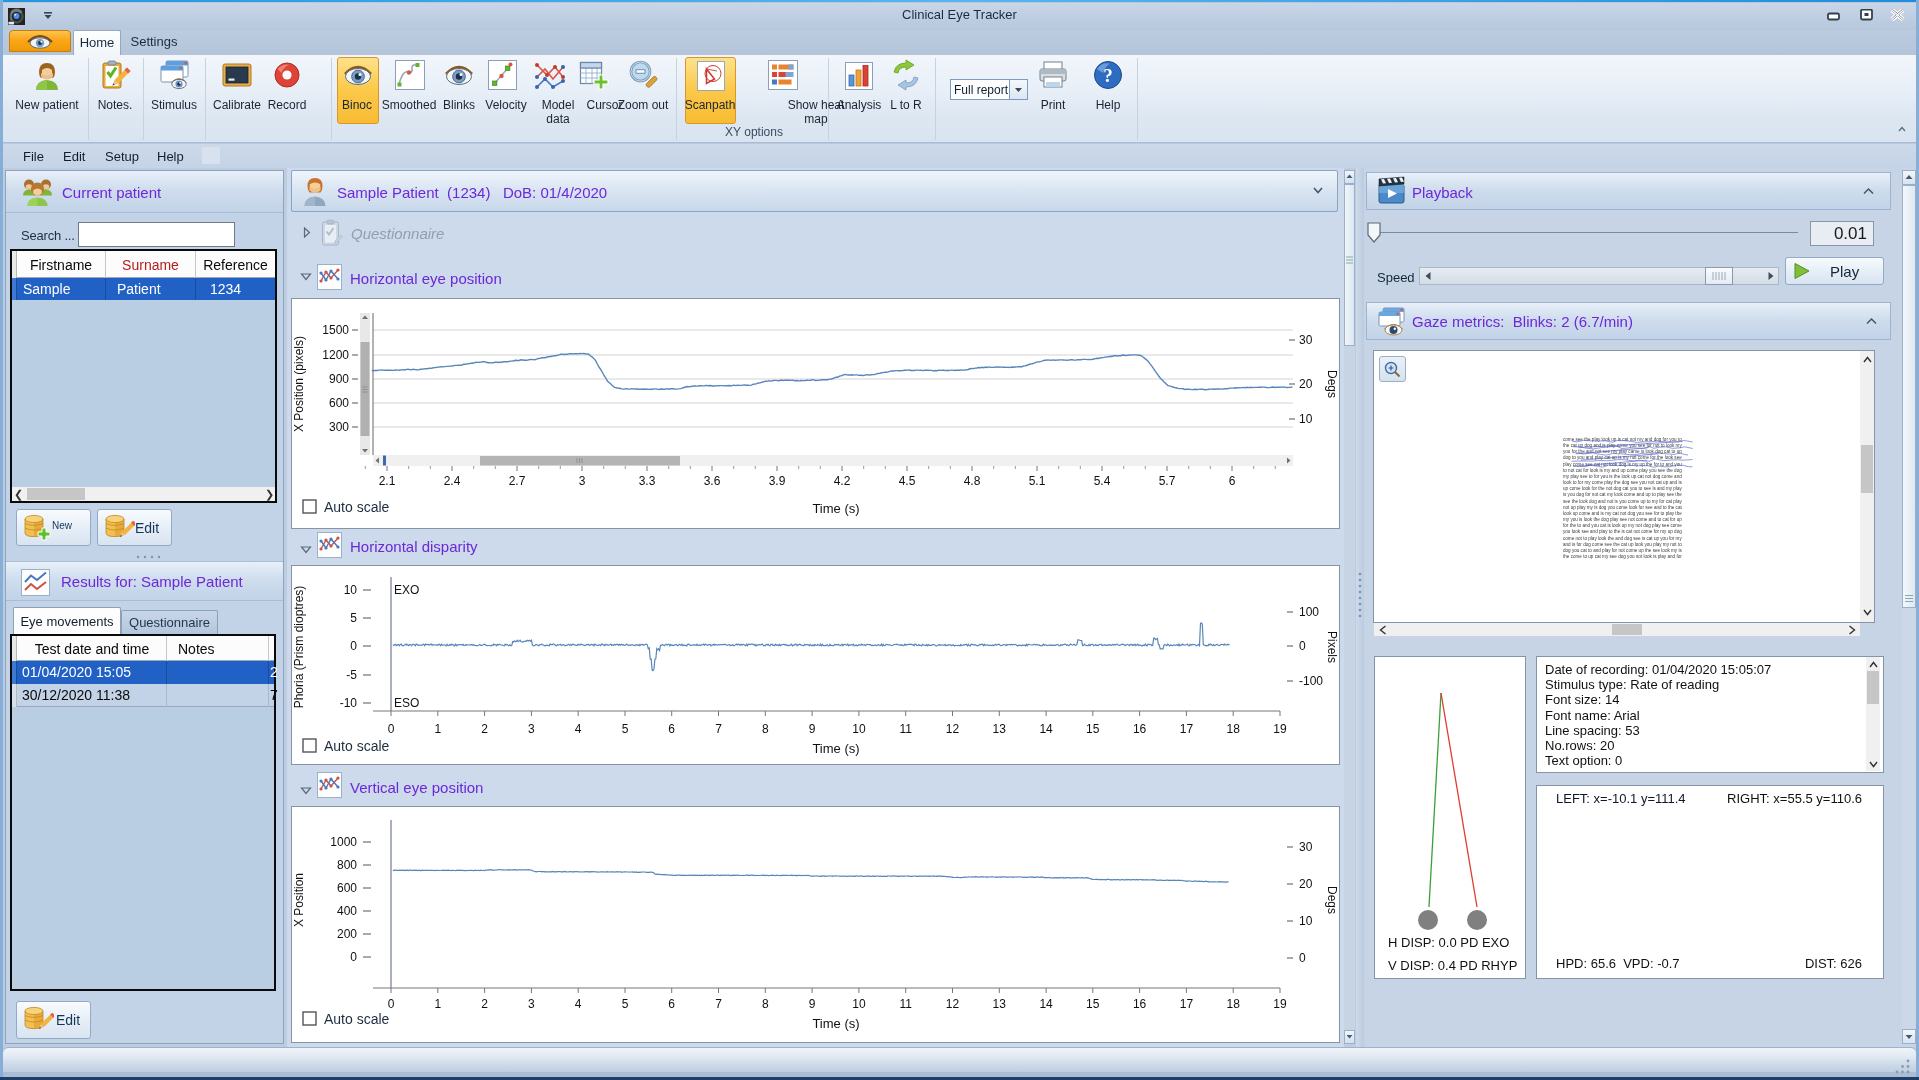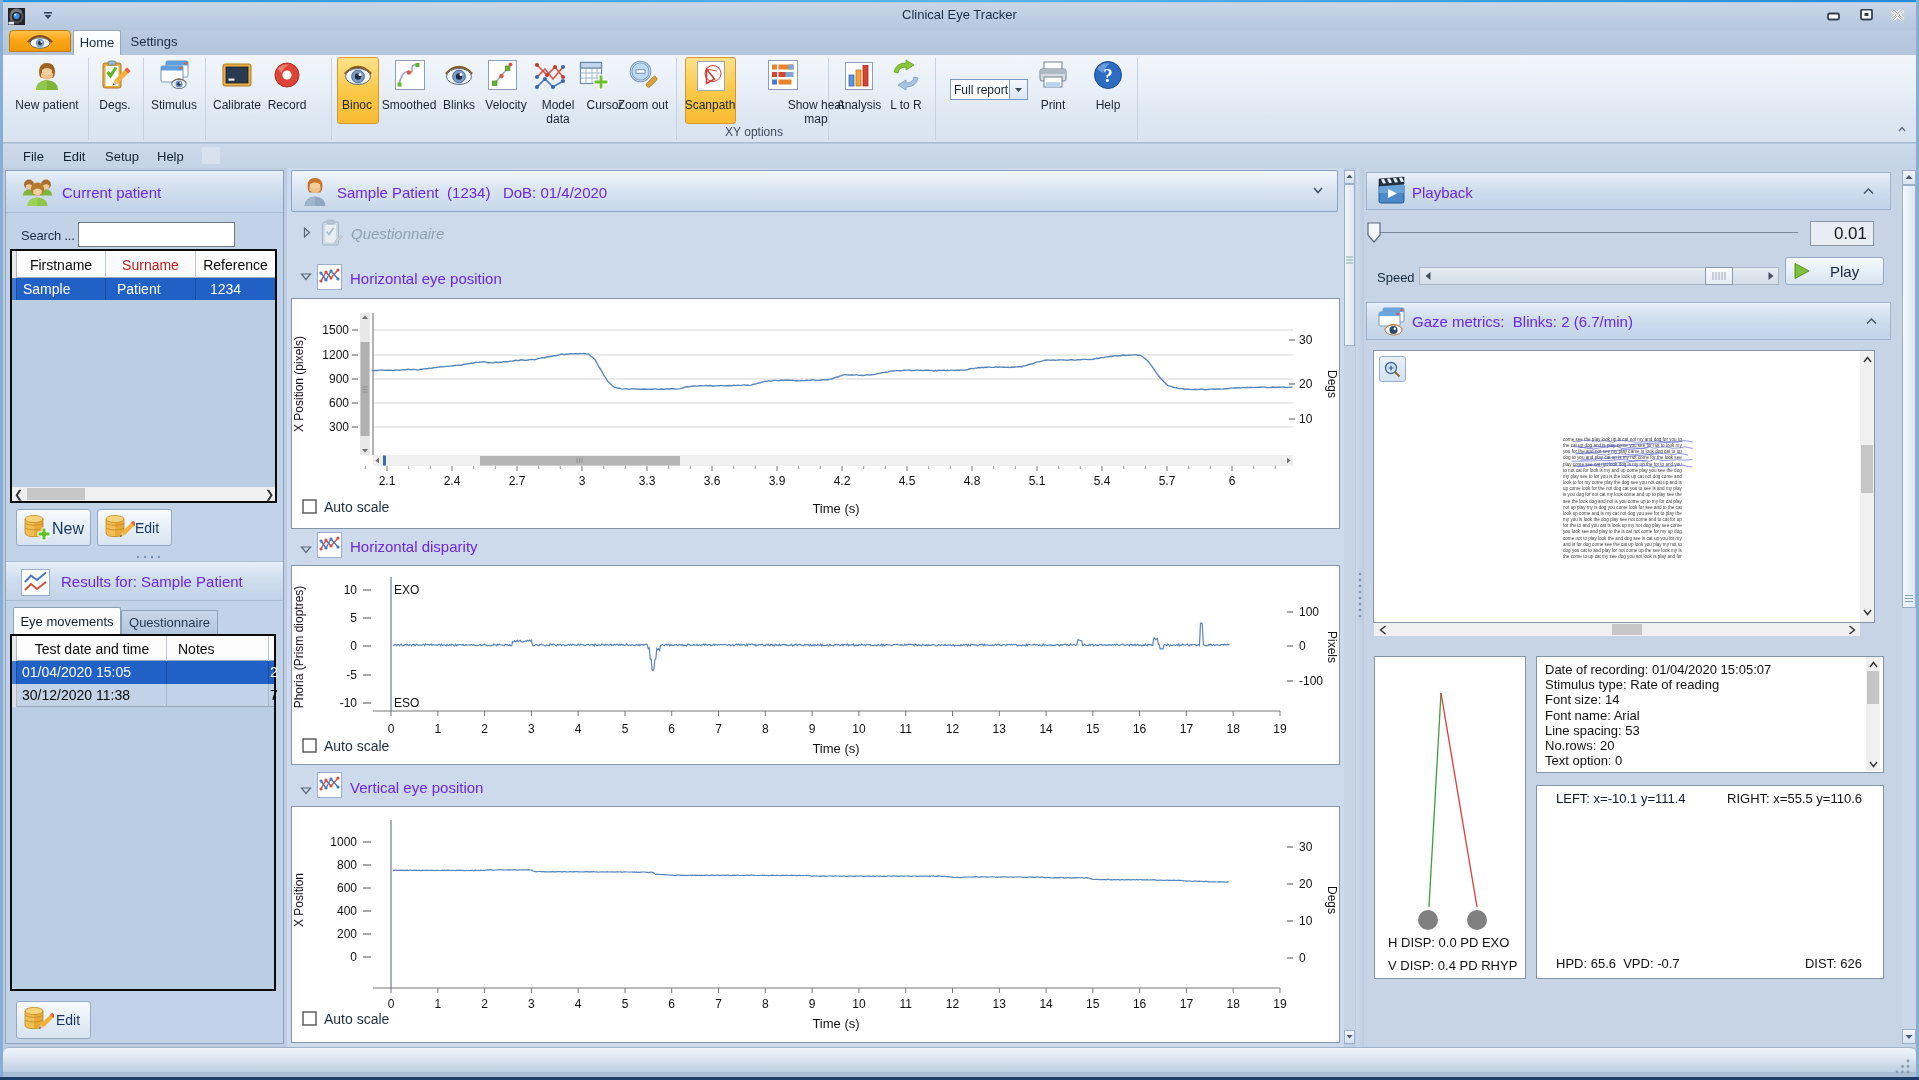--- a/index.html
+++ b/index.html
@@ -241,21 +241,21 @@
  <rect x="9" y="22" width="14" height="5" fill="#bcd4ec"></rect>
 </svg>
 <svg class="abs" style="left:1092px;top:59px" width="32" height="32" viewBox="0 0 32 32">
  <circle cx="16" cy="16" r="13.5" fill="#2d6cc0"></circle>
  <circle cx="16" cy="16" r="13.5" fill="none" stroke="#1a4a8c" stroke-width="1"></circle>
  <path d="M5,10 Q10,2.6 18,4.6 Q13,8 11,14 Z" fill="#7aa8e0" opacity="0.8"></path>
  <text x="16" y="23" text-anchor="middle" font-size="19" font-weight="bold" fill="#fff" font-family="Liberation Serif, serif">?</text>
 </svg>
 
 <div class="abs lbl12" style="left:7px;top:98px;width:80px;text-align:center;">New patient</div>
-<div class="abs lbl12" style="left:85px;top:98px;width:60px;text-align:center;">Degs.</div>
+<div class="abs lbl12" style="left:85px;top:98px;width:60px;text-align:center;">Notes.</div>
 <div class="abs lbl12" style="left:144px;top:98px;width:60px;text-align:center;">Stimulus</div>
 <div class="abs lbl12" style="left:207px;top:98px;width:60px;text-align:center;">Calibrate</div>
 <div class="abs lbl12" style="left:257px;top:98px;width:60px;text-align:center;">Record</div>
 <div class="abs lbl12" style="left:327px;top:98px;width:60px;text-align:center;">Binoc</div>
 <div class="abs lbl12" style="left:379px;top:98px;width:60px;text-align:center;">Smoothed</div>
 <div class="abs lbl12" style="left:429px;top:98px;width:60px;text-align:center;">Blinks</div>
 <div class="abs lbl12" style="left:476px;top:98px;width:60px;text-align:center;">Velocity</div>
 <div class="abs lbl12" style="left:528px;top:98px;width:60px;text-align:center;">Model<br>data</div>
 <div class="abs lbl12" style="left:584px;top:98px;width:41px;text-align:center;">Cursor</div>
 <div class="abs lbl12" style="left:613px;top:98px;width:60px;text-align:center;">Zoom out</div>
@@ -326,21 +326,21 @@
 <svg class="abs" style="left:22px;top:513px" width="30" height="30" viewBox="0 0 30 30">
  <g>
       <path d="M3,6 L3,20 Q3,23.6 12,23.6 Q21,23.6 21,20 L21,6Z" fill="#e8aa38"></path>
       <path d="M3,6 L3,20 Q3,23.6 12,23.6 L12,6Z" fill="#f2bf55"></path>
       <ellipse cx="12" cy="6" rx="9" ry="3.6" fill="#f6d27a" stroke="#c08a20" stroke-width="0.8"></ellipse>
       <path d="M3,10.6 Q12,14.2 21,10.6 M3,15.2 Q12,18.8 21,15.2" fill="none" stroke="#c08a20" stroke-width="0.8"></path>
       <path d="M3,6 L3,20 Q3,23.6 12,23.6 Q21,23.6 21,20 L21,6" fill="none" stroke="#c08a20" stroke-width="0.8"></path>
     </g>
  <path d="M20,21 L24,21 L24,17 L28,17 L28,21 L32,21 L32,25 L28,25 L28,29 L24,29 L24,25 L20,25Z" transform="translate(-4,-2)" fill="#5fc02a" stroke="#fff" stroke-width="1"></path>
 </svg>
-<div class="abs" style="left:52px;top:520px;font-size:16px;color:#15365a;">New</div>
+<div class="abs" style="left:52px;top:520px;font-size:10px;color:#15365a;">New</div>
 <div class="abs btn" style="left:97px;top:509px;width:75px;height:37px;"></div>
 <svg class="abs" style="left:103px;top:513px" width="32" height="30" viewBox="0 0 32 30">
  <g>
       <path d="M3,6 L3,20 Q3,23.6 12,23.6 Q21,23.6 21,20 L21,6Z" fill="#e8aa38"></path>
       <path d="M3,6 L3,20 Q3,23.6 12,23.6 L12,6Z" fill="#f2bf55"></path>
       <ellipse cx="12" cy="6" rx="9" ry="3.6" fill="#f6d27a" stroke="#c08a20" stroke-width="0.8"></ellipse>
       <path d="M3,10.6 Q12,14.2 21,10.6 M3,15.2 Q12,18.8 21,15.2" fill="none" stroke="#c08a20" stroke-width="0.8"></path>
       <path d="M3,6 L3,20 Q3,23.6 12,23.6 Q21,23.6 21,20 L21,6" fill="none" stroke="#c08a20" stroke-width="0.8"></path>
     </g>
  <g transform="rotate(45 24 17)">

